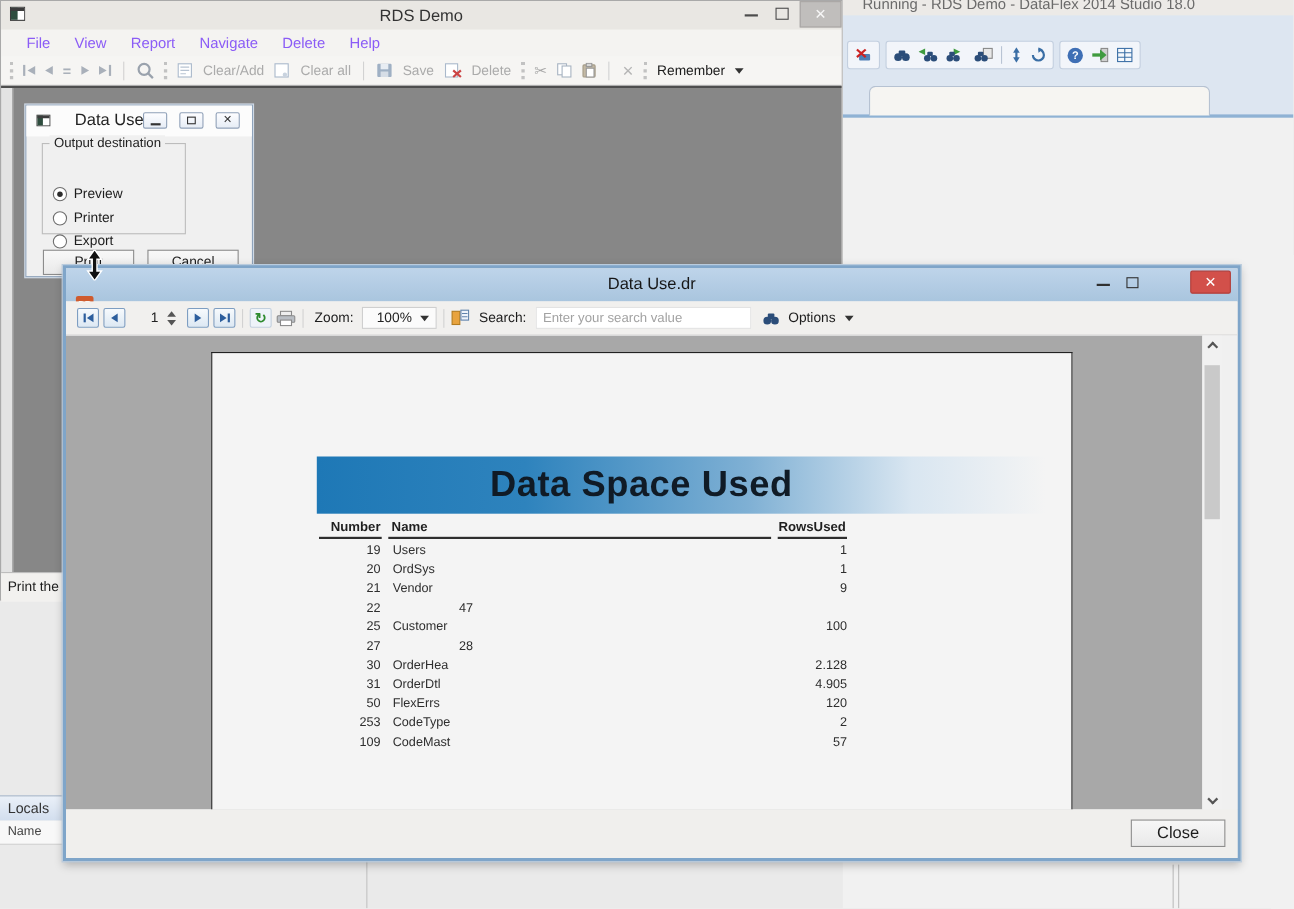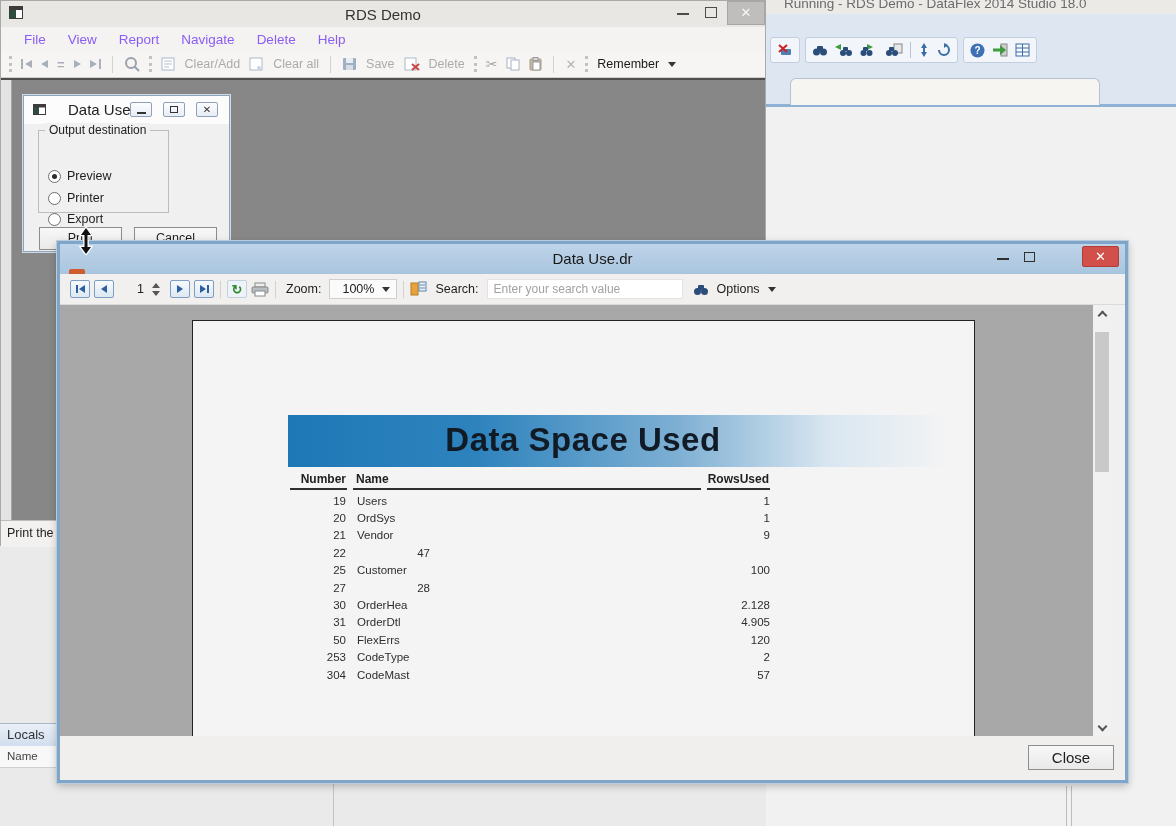--- a/index.html
+++ b/index.html
@@ -481,21 +481,21 @@
               <div class="c-num">50</div>
               <div class="c-name">FlexErrs</div>
               <div class="c-rows">120</div>
             </div>
             <div class="rrow">
               <div class="c-num">253</div>
               <div class="c-name">CodeType</div>
               <div class="c-rows">2</div>
             </div>
             <div class="rrow">
-              <div class="c-num">304</div>
+              <div class="c-num">109</div>
               <div class="c-name">CodeMast</div>
               <div class="c-rows">57</div>
             </div>
           </div>
       </div>
       <div class="vscroll">
         <div class="vs-btn" style="top:0;">
             <div class="chev-up"></div>
           </div>
         <div class="vs-thumb"></div>

